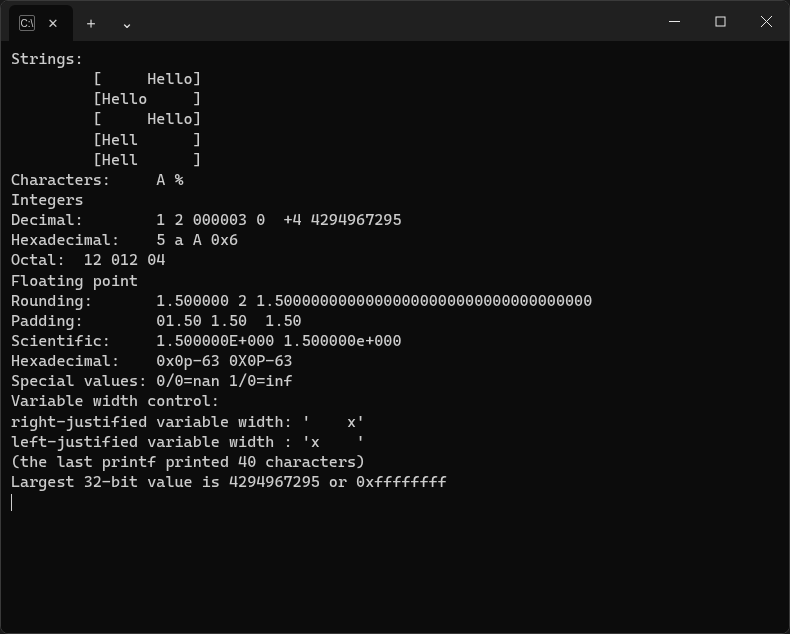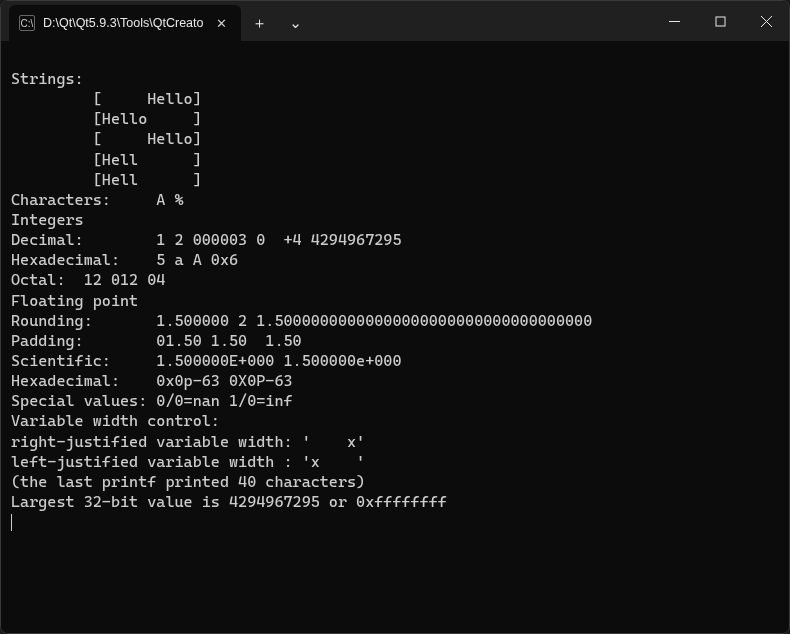--- a/index.html
+++ b/index.html
@@ -9,32 +9,31 @@
   .titlebar { height:40px; background:#202020; display:flex; align-items:stretch; }
   .tab { display:flex; align-items:center; background:#0c0c0c; border-top-left-radius:6px; border-top-right-radius:6px; margin:4px 0 0 8px; padding:0 10px; gap:8px; max-width:270px; }
   .tab-icon { width:16px; height:16px; display:flex; align-items:center; justify-content:center; color:#ccc; font-size:10px; border:1px solid #666; border-radius:2px; }
   .tab-title { color:#e8e8e8; font-size:12.5px; white-space:nowrap; overflow:hidden; text-overflow:clip; flex:1; }
   .tab-close { color:#ccc; font-size:13px; width:20px; height:20px; display:flex; align-items:center; justify-content:center; border-radius:3px; }
   .newtab, .dropdown { width:36px; display:flex; align-items:center; justify-content:center; color:#e8e8e8; font-size:15px; margin-top:4px; }
   .spacer { flex:1; }
   .winbtn { width:46px; display:flex; align-items:center; justify-content:center; color:#e8e8e8; }
   .winbtn svg { width:11px; height:11px; stroke:#e8e8e8; stroke-width:1; fill:none; }
   
-  .term { flex:1; background:#0c0c0c; padding:0 10px 0 10px; color:#cccccc; font-family:"Cascadia Mono","Consolas",monospace; font-size:15.5px; line-height:1.30; white-space:pre; overflow:hidden; position:relative;margin-top:28px; }
+  .term { flex:1; background:#0c0c0c; padding:8px 10px 0 10px; color:#cccccc; font-family:"Cascadia Mono","Consolas",monospace; font-size:15.5px; line-height:1.30; white-space:pre; overflow:hidden; position:relative; }
   .cursor { display:inline-block; width:1px; height:17px; background:#ccc; vertical-align:text-bottom; }
   .watermark { position:absolute; right:14px; bottom:4px; color:rgba(200,200,200,0.45); font-family:"Segoe UI",sans-serif; font-size:14px; }
 </style>
 </head>
 <body>
 
 <div class="window">
   <div class="titlebar">
     <div class="tab">
       <span class="tab-icon">C:\</span>
-      <span class="tab-title">D:\Qt\Qt5.9.3\Tools\QtCreato</span>
       <span class="tab-close">✕</span>
     </div>
     <div class="newtab">＋</div>
     <div class="dropdown">⌄</div>
     <div class="spacer"></div>
     <div class="winbtn">
       <svg viewBox="0 0 11 11">
           <line x1="0" y1="5.5" x2="11" y2="5.5"></line>
         </svg>
     </div>

